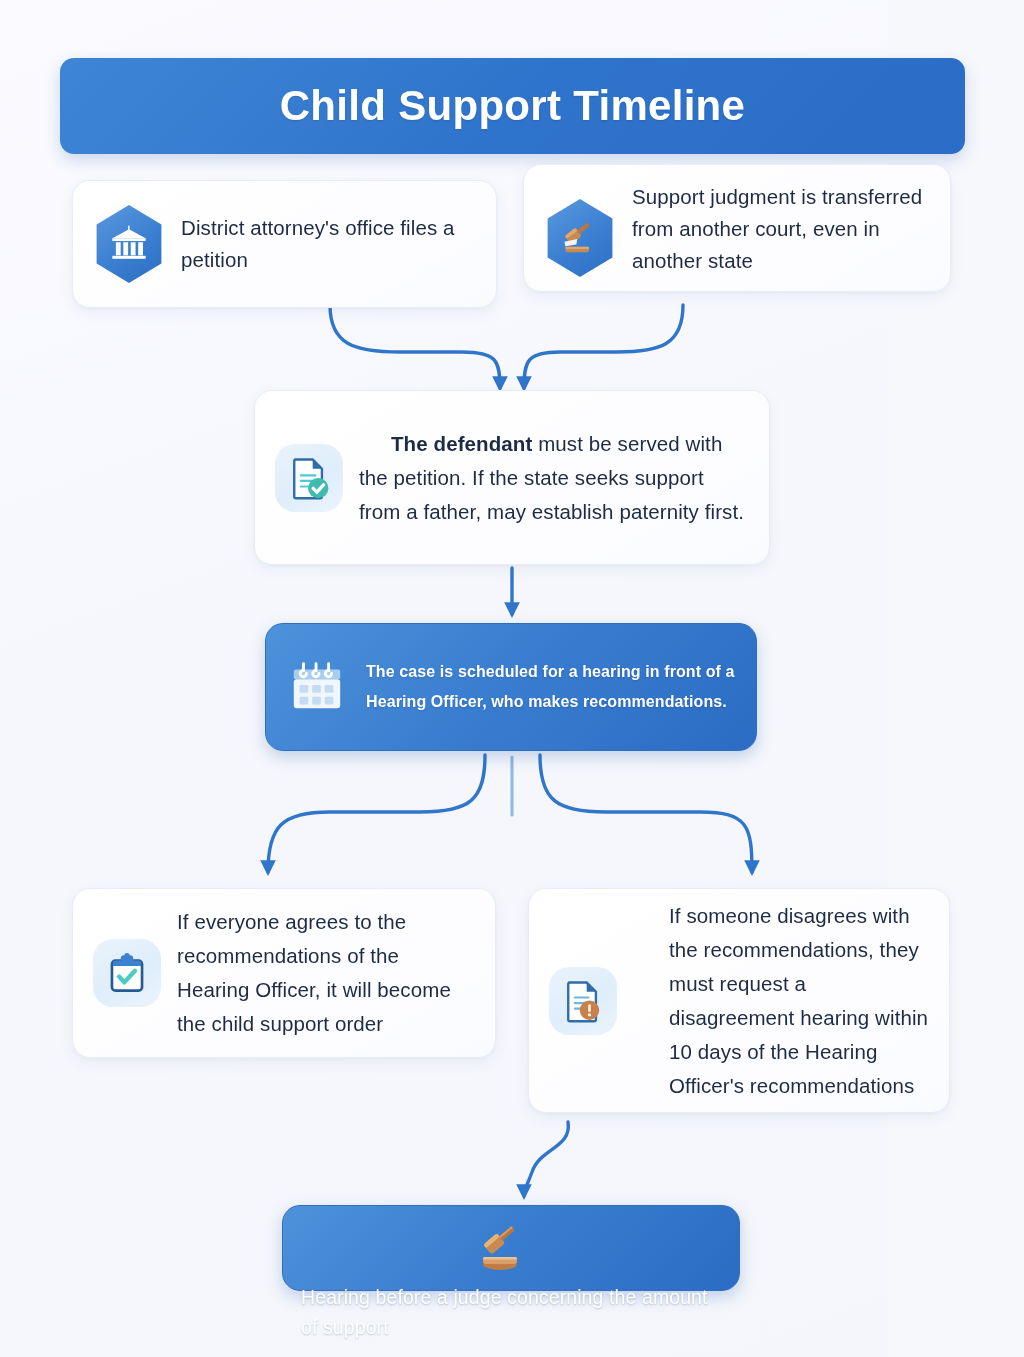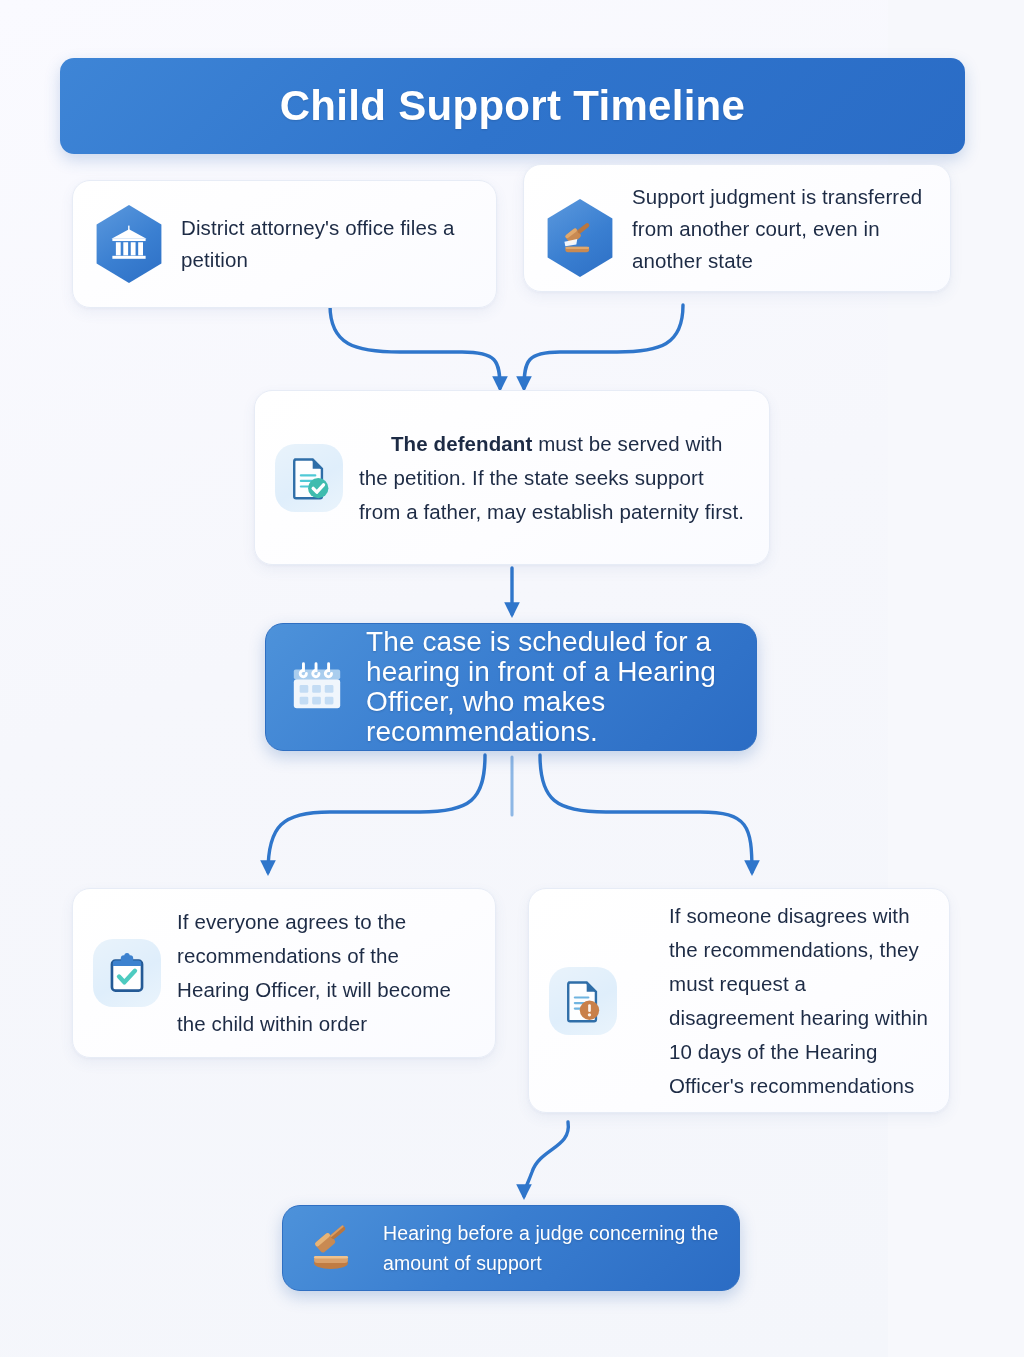--- a/index.html
+++ b/index.html
@@ -72,27 +72,27 @@
   }
   .card .card-text .b { font-weight: 700; margin-left: 32px; }
 
   
   #card-da         { left: 72px;  top: 180px; width: 425px; height: 128px; }
   #card-transfer   { left: 523px; top: 164px; width: 428px; height: 128px; align-items: flex-end; }
   #card-served     { left: 254px; top: 390px; width: 516px; height: 175px; }
   #card-scheduled  { left: 265px; top: 623px; width: 492px; height: 128px; padding: 12px 18px; }
   #card-agree      { left: 72px;  top: 888px; width: 424px; height: 170px; }
   #card-disagree   { left: 528px; top: 888px; width: 422px; height: 225px; gap: 36px; }
-  #card-judge      { left: 282px; top: 1205px; width: 458px; height: 86px; padding: 10px 18px; }
+  #card-judge      { left: 282px; top: 1205px; width: 458px; height: 86px; padding: 10px 18px; flex-direction: column; }
 
   #card-served .card-text,
   #card-agree .card-text,
   #card-disagree .card-text { line-height: 34px; }
   #card-judge .card-text { font-size: 19.5px; line-height: 30px; }
-  #card-scheduled .card-text { font-size: 28px; line-height: 30px; }
+  #card-scheduled .card-text { font-size: 16px; line-height: 30px; font-weight: bold; }
 
   
   .hex {
     width: 72px; height: 78px;
     display: flex; align-items: center; justify-content: center;
     background: linear-gradient(145deg, #5d9ade 0%, #3a7fd1 55%, #2c6ec4 100%);
     clip-path: polygon(50% 0%, 95% 25%, 95% 75%, 50% 100%, 5% 75%, 5% 25%);
     filter: drop-shadow(0 3px 5px rgba(45,95,170,0.3));
   }
   
@@ -241,21 +241,21 @@
       <div class="softsq">
         <svg width="46" height="46" viewBox="0 0 52 52" aria-hidden="true">
           <rect x="9" y="12" width="34" height="34" rx="4" fill="#ffffff" stroke="#245a96" stroke-width="3"></rect>
           <path d="M13 12 h26 a3 3 0 0 1 3 3 v3 H10 v-3 a3 3 0 0 1 3 -3 z" fill="#3d82cf"></path>
           <rect x="19" y="6" width="14" height="8" rx="3.4" fill="#3d82cf"></rect>
           <circle cx="26" cy="6.5" r="3" fill="#3d82cf"></circle>
           <path d="M17 30 l6 6.5 l12 -13" fill="none" stroke="#4ecbc0" stroke-width="5" stroke-linecap="round" stroke-linejoin="round"></path>
         </svg>
       </div>
     </div>
-    <div class="card-text">If everyone agrees to the recommendations of the Hearing Officer, it will become the child within order</div>
+    <div class="card-text">If everyone agrees to the recommendations of the Hearing Officer, it will become the child support order</div>
   </div>
 
   <div class="card" id="card-disagree">
     <div class="icon-wrap">
       <div class="softsq">
         <svg width="48" height="48" viewBox="0 0 52 52" aria-hidden="true">
           <path d="M10 6 h20 l10 10 v30 a2 2 0 0 1 -2 2 H12 a2 2 0 0 1 -2 -2 V8 a2 2 0 0 1 2 -2 z" fill="#fdfeff" stroke="#2f6ea8" stroke-width="2.6"></path>
           <path d="M30 6 l10 10 h-10 z" fill="#2f6ea8"></path>
           <rect x="16" y="21" width="17" height="2.4" rx="1.2" fill="#6fb4e0"></rect>
           <rect x="16" y="27" width="17" height="2.4" rx="1.2" fill="#6fb4e0"></rect>

